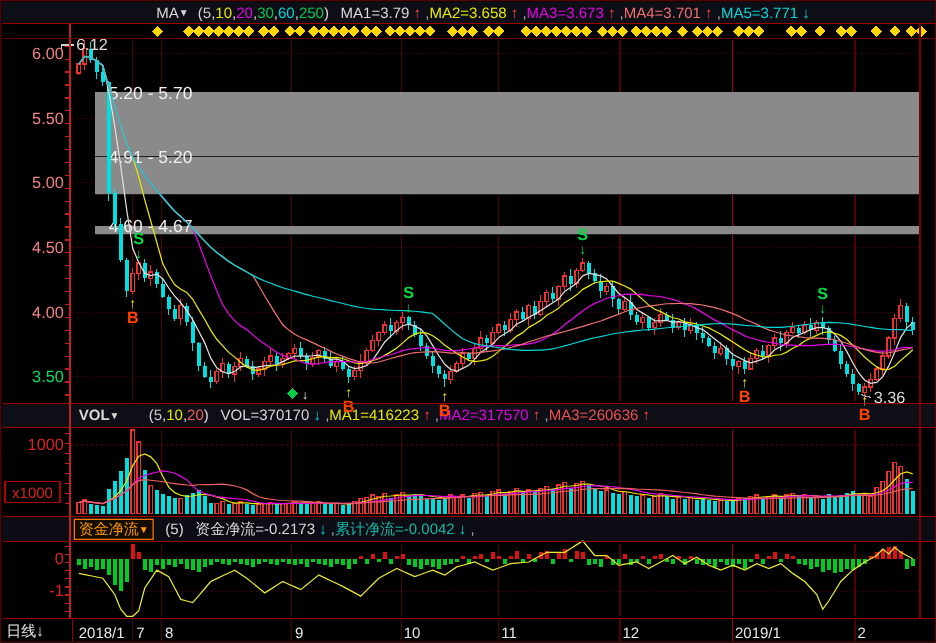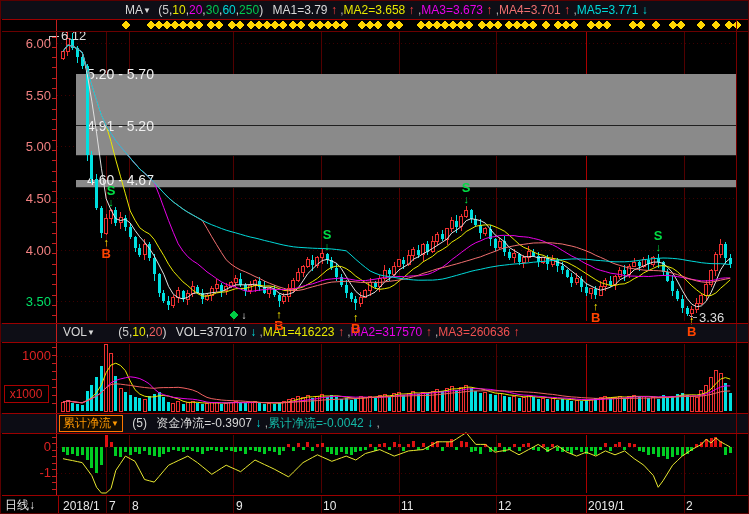--- a/index.html
+++ b/index.html
@@ -26,34 +26,34 @@
   <div class="hdr" id="hdr-ma">
     <span style="color:#d8d8d8;cursor:pointer;">
       <span>MA</span><span style="font-size:8px;vertical-align:1px;">▼</span>
     </span>
     <span id="ma-params" style="margin-left:4px;"><span style="color:#d8d8d8">(</span><span style="color:#c8c8c8">5</span><span style="color:#d8d8d8">,</span><span style="color:#e8e800">10</span><span style="color:#d8d8d8">,</span><span style="color:#e800e8">20</span><span style="color:#d8d8d8">,</span><span style="color:#00c850">30</span><span style="color:#d8d8d8">,</span><span style="color:#00d8d8">60</span><span style="color:#d8d8d8">,</span><span style="color:#00c850">250</span><span style="color:#d8d8d8">)</span></span>
     <span id="ma-values" style="margin-left:6px;"><span style="color:#d8d8d8">MA1=3.79</span> <span class="up">↑</span><span style="color:#b0b0b0"> ,</span><span style="color:#e8e800">MA2=3.658</span> <span class="up">↑</span><span style="color:#b0b0b0"> ,</span><span style="color:#e800e8">MA3=3.673</span> <span class="up">↑</span><span style="color:#b0b0b0"> ,</span><span style="color:#f07070">MA4=3.701</span> <span class="up">↑</span><span style="color:#b0b0b0"> ,</span><span style="color:#00d8d8">MA5=3.771</span> <span class="dn">↓</span></span>
     
   </div>
 
   <div class="hdr" id="hdr-vol">
-    <span style="color:#d8d8d8;cursor:pointer;">
+    <span style="color:#d8d8d8;cursor:pointer;font-weight:bold;">
       <span>VOL</span><span style="font-size:8px;vertical-align:1px;">▼</span>
     </span>
     <span id="vol-params" style="margin-left:20px;"><span style="color:#d8d8d8">(</span><span style="color:#c8c8c8">5</span><span style="color:#d8d8d8">,</span><span style="color:#e8e800">10</span><span style="color:#d8d8d8">,</span><span style="color:#f06060">20</span><span style="color:#d8d8d8">)</span></span>
     <span id="vol-values" style="margin-left:6px;"><span style="color:#d8d8d8">VOL=370170</span> <span class="dn">↓</span><span style="color:#b0b0b0"> ,</span><span style="color:#e8e800">MA1=416223</span> <span class="up">↑</span><span style="color:#b0b0b0"> ,</span><span style="color:#e800e8">MA2=317570</span> <span class="up">↑</span><span style="color:#b0b0b0"> ,</span><span style="color:#f05050">MA3=260636</span> <span class="up">↑</span></span>
     
   </div>
 
   <div class="hdr" id="hdr-flow">
     <span class="flowbox">
-      <span>累计净流</span><span style="font-size:8px;vertical-align:1px;">▼</span>
+      <span>资金净流</span><span style="font-size:8px;vertical-align:1px;">▼</span>
     </span>
     <span style="color:#d8d8d8;">(5)</span>
-    <span id="flow-values" style="margin-left:6px;"><span style="color:#d8d8d8">资金净流=-0.3907</span> <span class="dn">↓</span><span style="color:#b0b0b0"> ,</span><span style="color:#14b8a6">累计净流=-0.0042</span> <span class="dn">↓</span><span style="color:#b0b0b0"> ,</span></span>
+    <span id="flow-values" style="margin-left:6px;"><span style="color:#d8d8d8">资金净流=-0.2173</span> <span class="dn">↓</span><span style="color:#b0b0b0"> ,</span><span style="color:#14b8a6">累计净流=-0.0042</span> <span class="dn">↓</span><span style="color:#b0b0b0"> ,</span></span>
     
   </div>
 
   <div id="bottombar">
     <span id="period">
       <span>日线</span><span style="font-weight:bold;">↓</span>
     </span>
   </div>
 
   <svg id="chart" width="749" height="514" shape-rendering="crispEdges">

